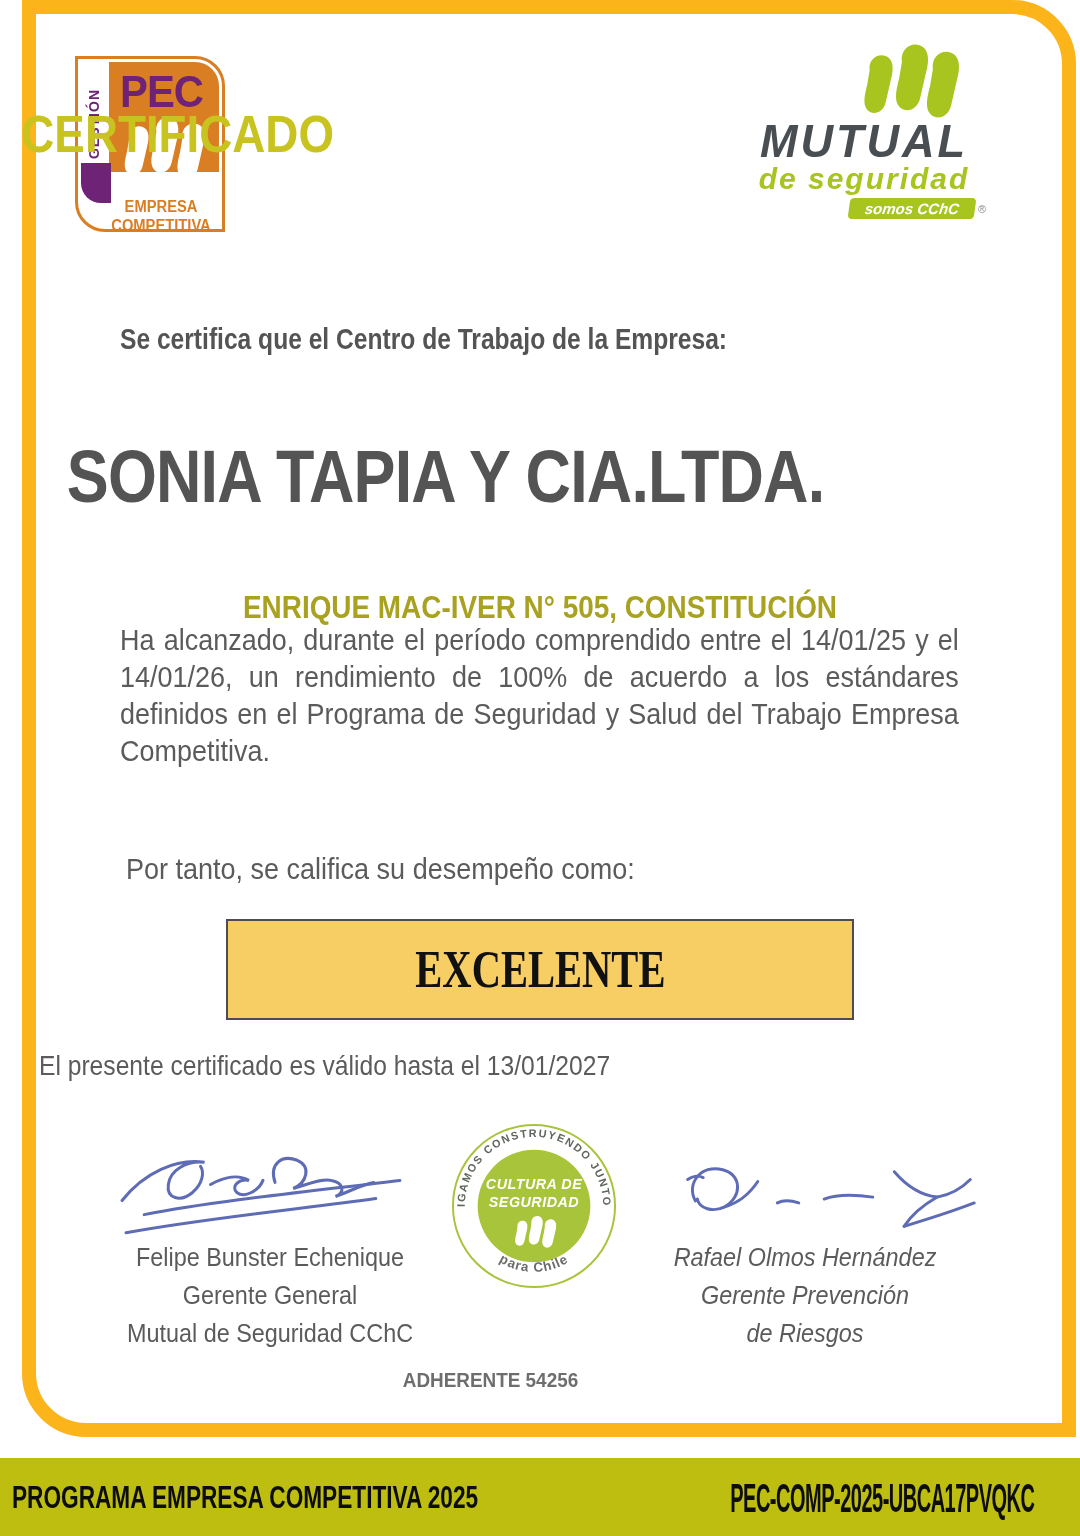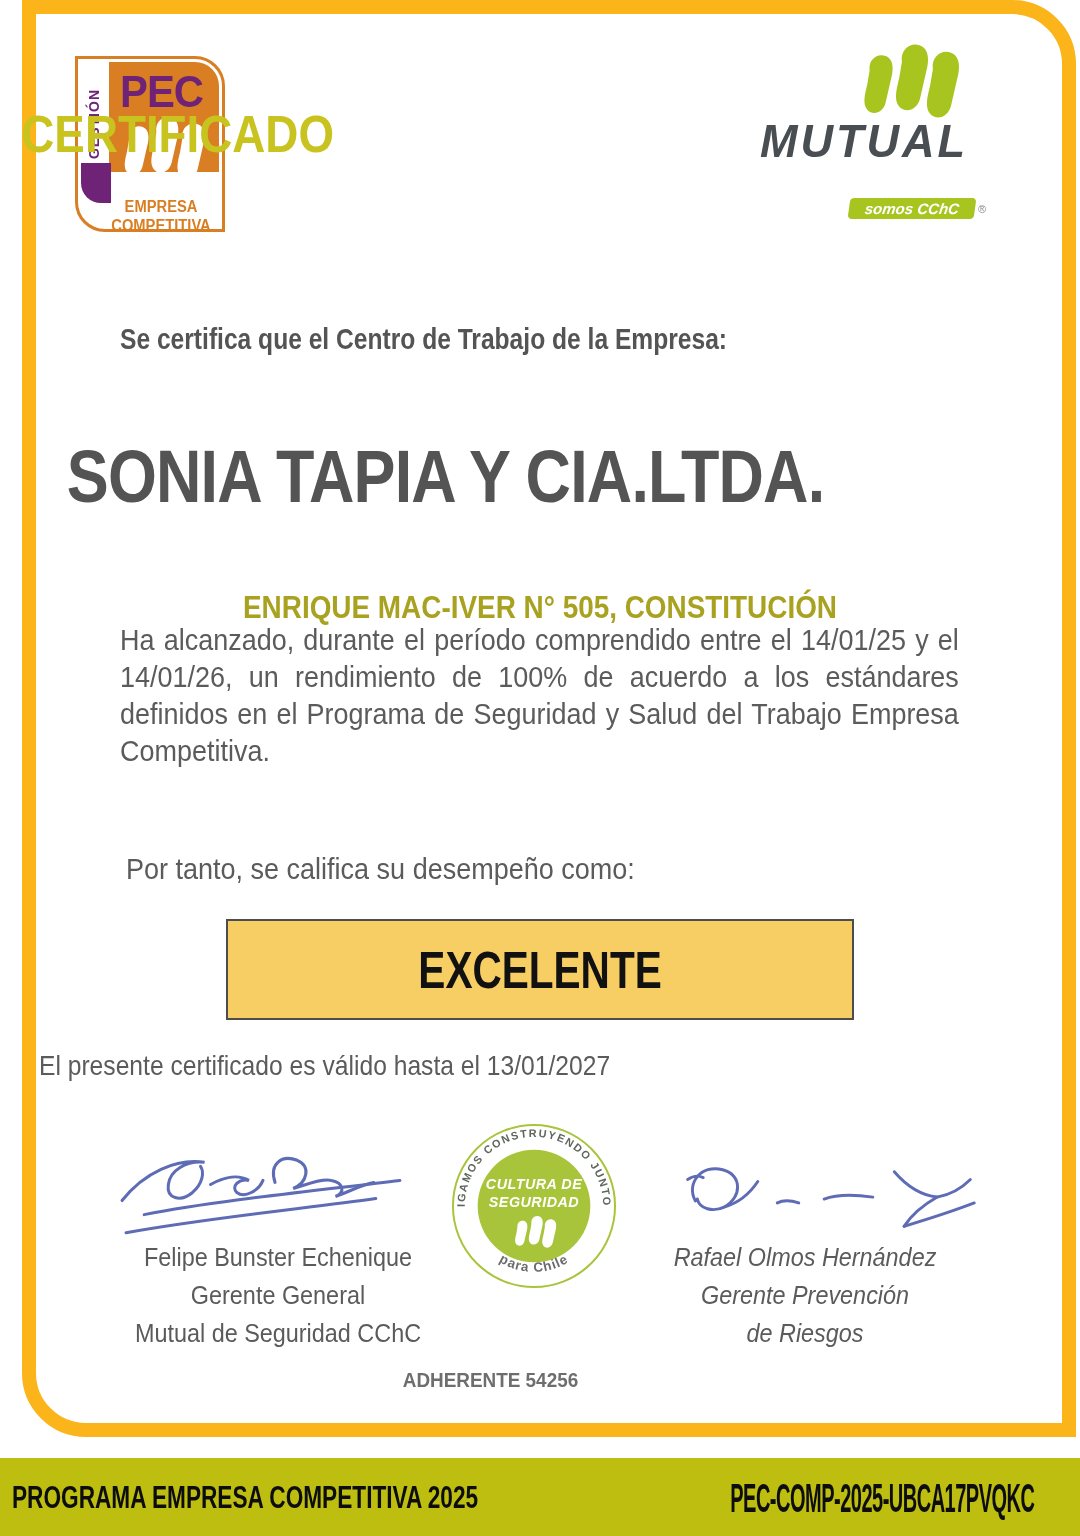--- a/index.html
+++ b/index.html
@@ -57,33 +57,33 @@
   .company span{display:inline-block;font-size:74px;font-weight:bold;color:var(--heading-gray);
                 transform:scaleX(0.85);letter-spacing:-1px;white-space:nowrap;}
   .address{left:0;top:562px;width:1080px;text-align:center;margin-top:28px;}
   .address span{display:inline-block;font-size:31px;font-weight:bold;color:var(--address-olive);
                 transform:scaleX(0.9);white-space:nowrap;}
   .paragraph{left:120px;top:622px;width:902px;font-size:29px;line-height:37px;color:var(--text-gray);
              text-align:justify;transform:scaleX(0.93);transform-origin:left top;}
   .por-tanto{left:126px;top:852px;font-size:30px;color:var(--text-gray);
              transform:scaleX(0.9);transform-origin:left top;white-space:nowrap;}
   .rating-box{left:226px;top:919px;width:628px;height:101px;background:var(--rating-bg);
-              border:2px solid var(--rating-border);display:flex;align-items:center;justify-content:center;}
+              border:2px solid var(--rating-border);display:flex;align-items:center;justify-content:center;font-family:Liberation Serif, serif;}
   .rating-box span{display:inline-block;font-size:52px;font-weight:bold;color:#111;
                    transform:scaleX(0.78);letter-spacing:0px;}
   .validity{left:0;top:1050px;width:1080px;}
   .validity span{display:inline-block;font-size:28px;color:var(--text-gray);transform:scaleX(0.88);white-space:nowrap;}
 
   
   .sig-svg path{fill:none;stroke:var(--ink-blue);stroke-width:3;stroke-linecap:round;}
   .sig-left-svg{left:116px;top:1136px;width:302px;height:116px;}
   .sig-right-svg{left:672px;top:1146px;width:312px;height:108px;}
   .sig-block{font-size:26px;color:var(--text-gray);text-align:center;line-height:38px;}
   .sig-block div{transform:scaleX(0.9);}
-  .sig-left-block{left:98px;top:1238px;width:360px;}
+  .sig-left-block{left:90px;top:1238px;width:360px;}
   .sig-right-block{left:640px;top:1238px;width:330px;font-style:italic;}
 
   
   .seal{left:450px;top:1122px;width:168px;height:168px;}
   .seal .ring{fill:#fff;stroke:var(--seal-green);stroke-width:2;}
   .seal .disc{fill:var(--seal-green);}
   .seal .arc-top{font-size:11px;font-weight:bold;letter-spacing:1.6px;fill:var(--seal-text);}
   .seal .arc-bottom{font-size:13.5px;font-weight:bold;letter-spacing:1px;fill:#6b6b6b;}
   .seal .inner-line{font-size:14.5px;font-weight:bold;font-style:italic;fill:#fff;letter-spacing:0.5px;}
   .waves-green path{fill:var(--mutual-green);}
@@ -136,20 +136,21 @@
         <path d="M12,22 C10,8 22,0 32,4 C40,7 42,16 40,27 L32,62 C29,75 16,79 9,71 C3,64 6,52 9,40 Z"></path>
       </g>
     <g transform="translate(34,0)">
         <path d="M12,22 C10,8 22,0 32,4 C40,7 42,16 40,27 L32,62 C29,75 16,79 9,71 C3,64 6,52 9,40 Z"></path>
       </g>
     <g transform="translate(68,8)">
         <path d="M12,22 C10,8 22,0 32,4 C40,7 42,16 40,27 L32,62 C29,75 16,79 9,71 C3,64 6,52 9,40 Z"></path>
       </g>
   </svg>
   <div class="abs mutual-name">MUTUAL</div>
+  <div class="abs mutual-sub">de seguridad</div>
   <div class="abs mutual-badge-row">
     <span class="mutual-badge">somos CChC</span>
     <span class="mutual-reg">®</span>
   </div>
 </div>
 
 <div class="abs intro">Se certifica que el Centro de Trabajo de la Empresa:</div>
 
 <div class="abs company">
   <span>SONIA TAPIA Y CIA.LTDA.</span>

